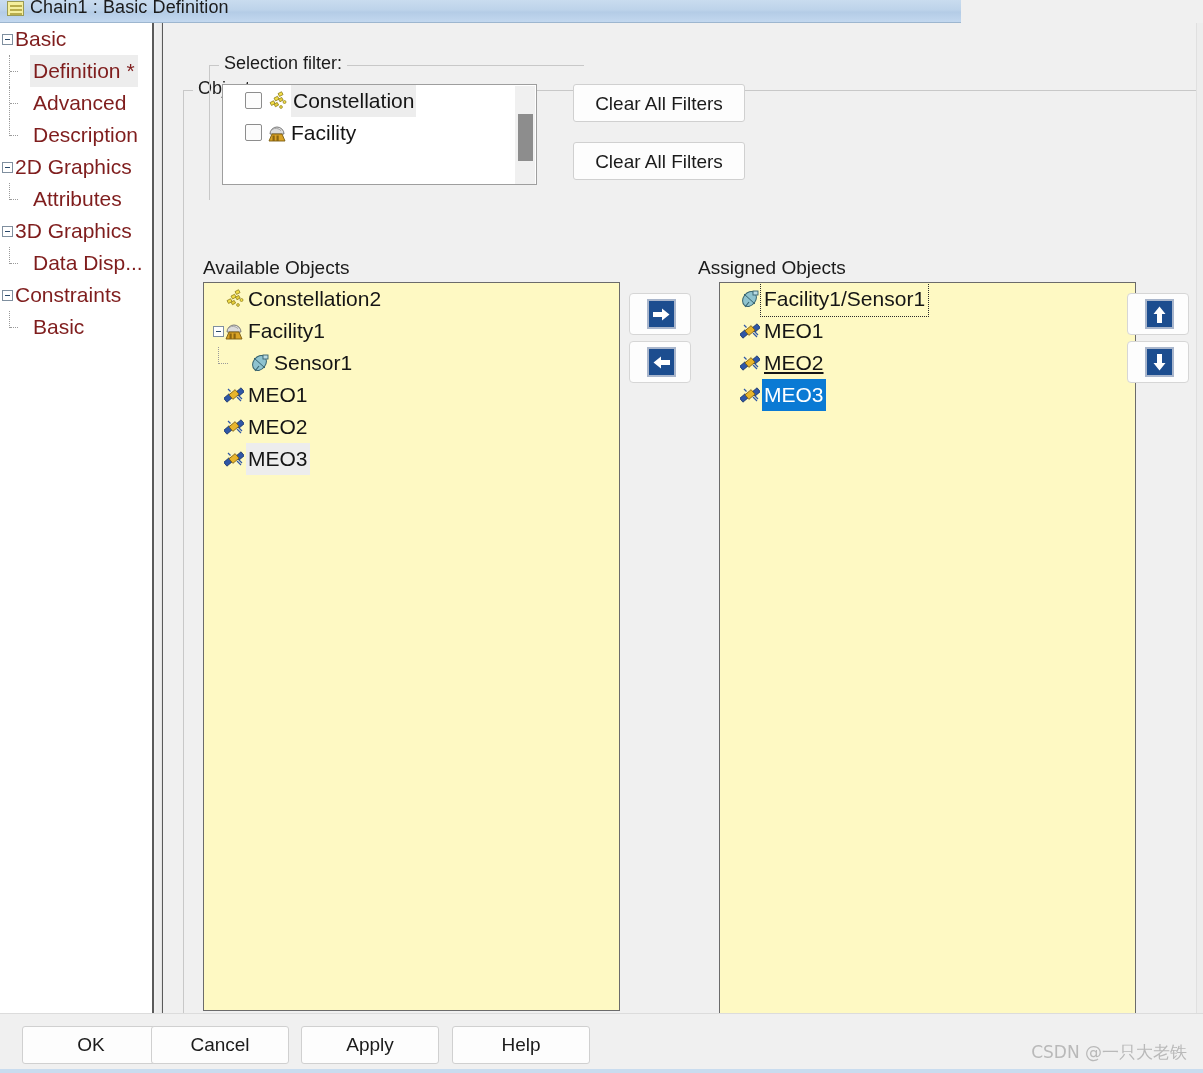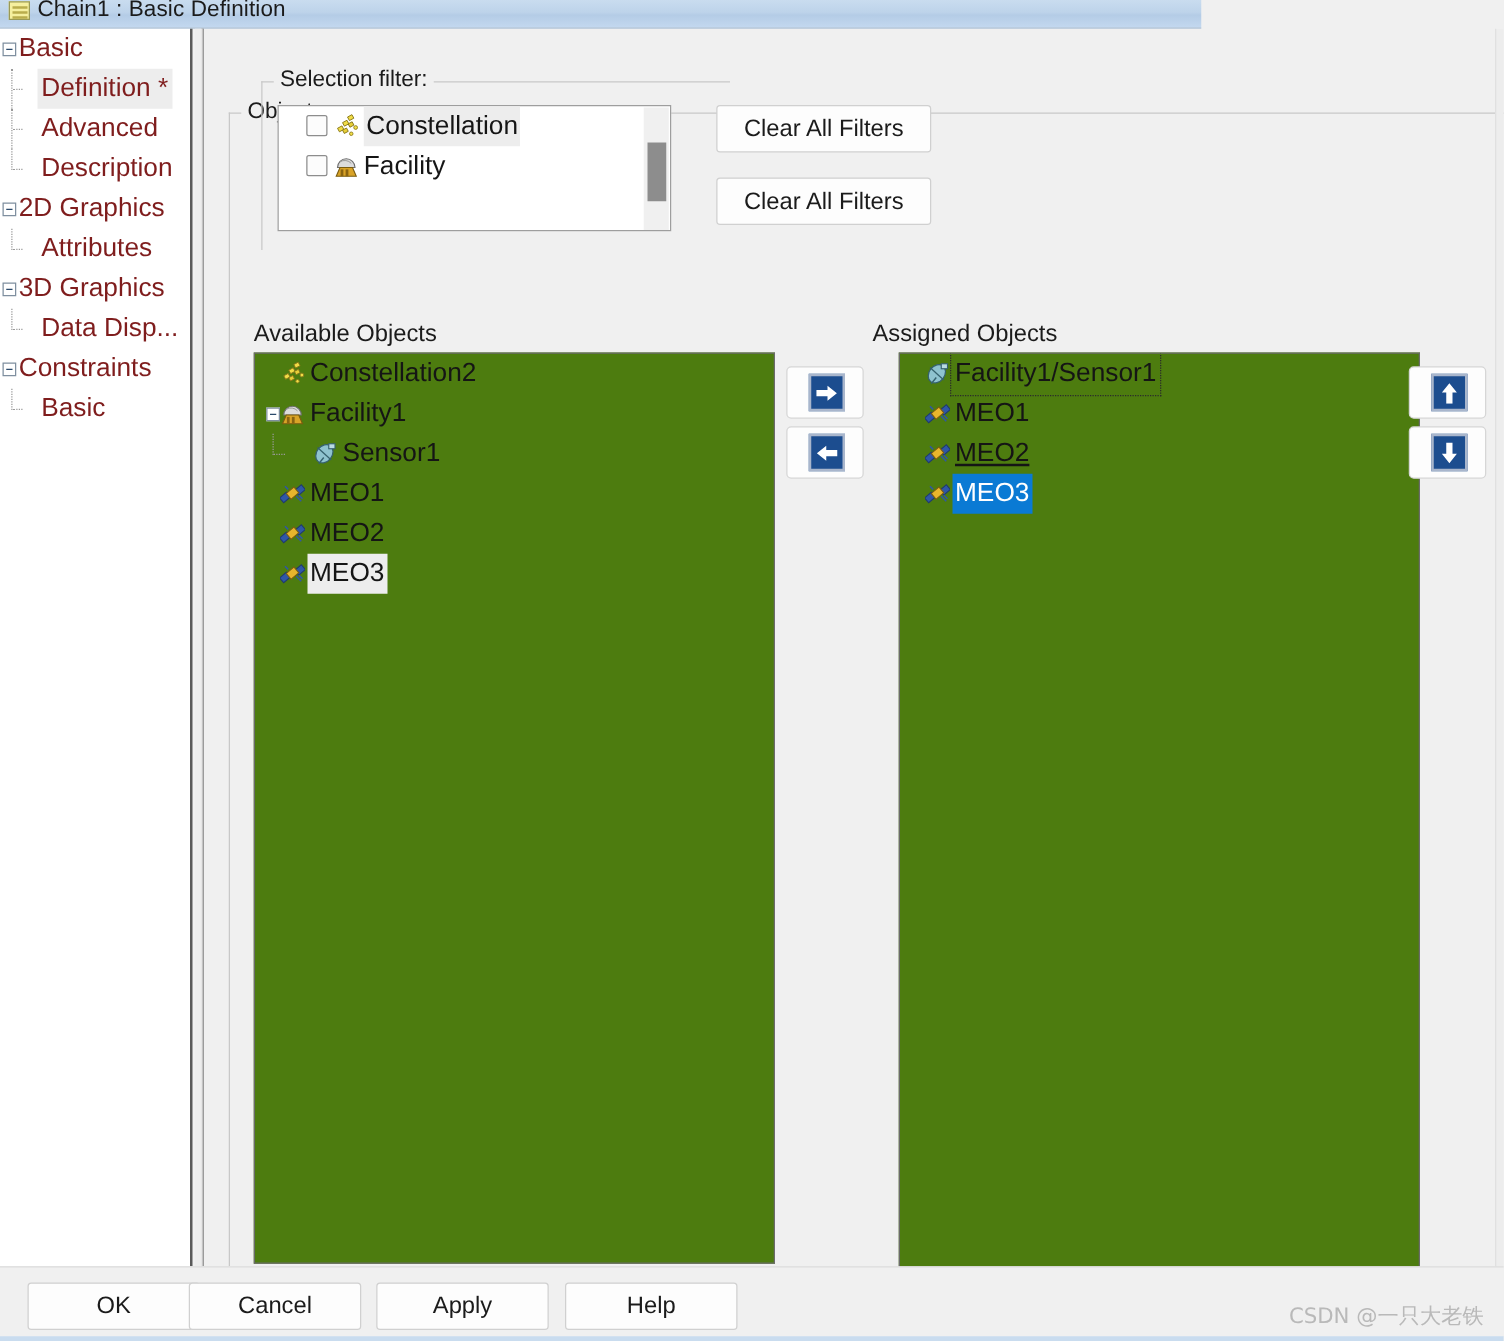--- a/index.html
+++ b/index.html
@@ -276,21 +276,21 @@
     font-size: 19px;
     color: #1b1b1b;
     white-space: nowrap;
   }
   #cap-available { left: 40px; top: 234px; }
   #cap-assigned  { left: 535px; top: 234px; }
 
   
   .listbox {
     position: absolute;
-    background: #4d7c0f;
+    background: #fef9c3;
     border: 1px solid #6b6b6b;
     box-sizing: border-box;
     overflow: hidden;
   }
   #list-available { left: 40px; top: 259px; width: 417px; height: 729px; }
   #list-assigned  { left: 556px; top: 259px; width: 417px; height: 825px; }
 
   .orow {
     position: relative;
     height: 32px;

